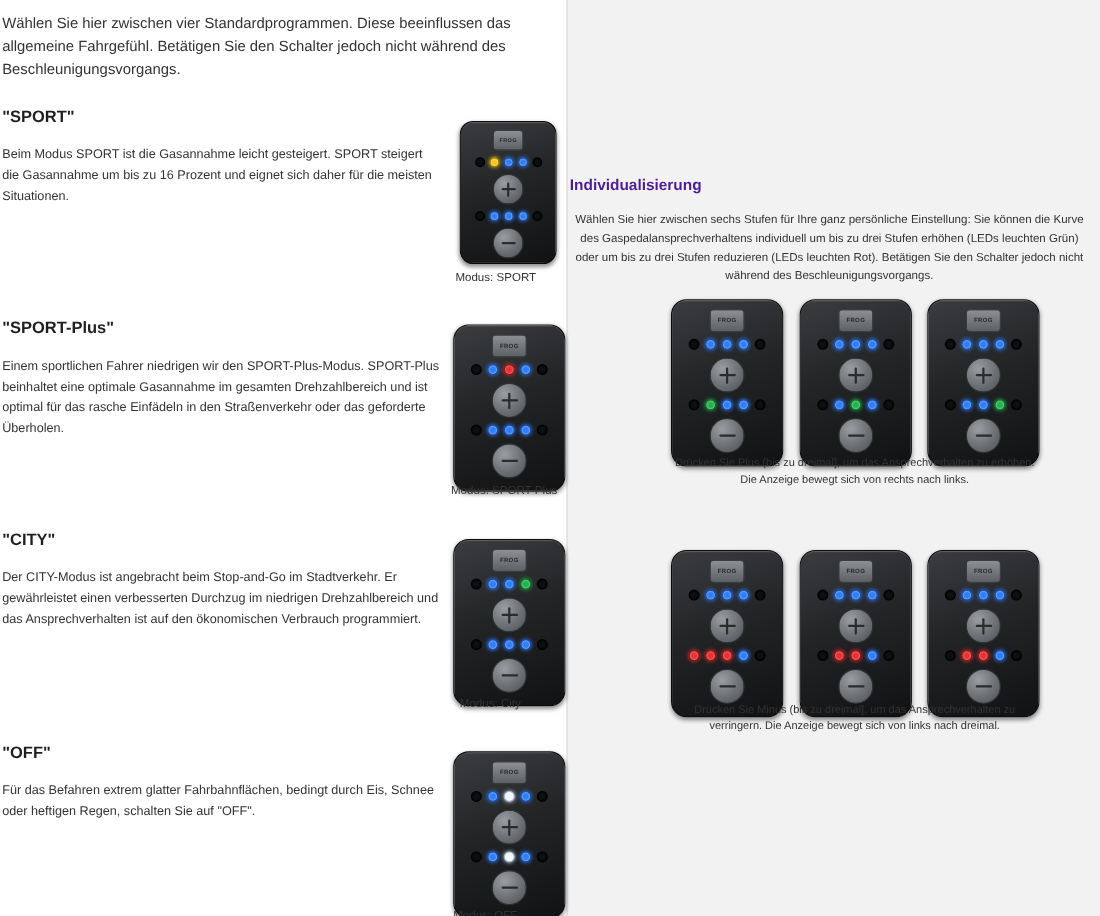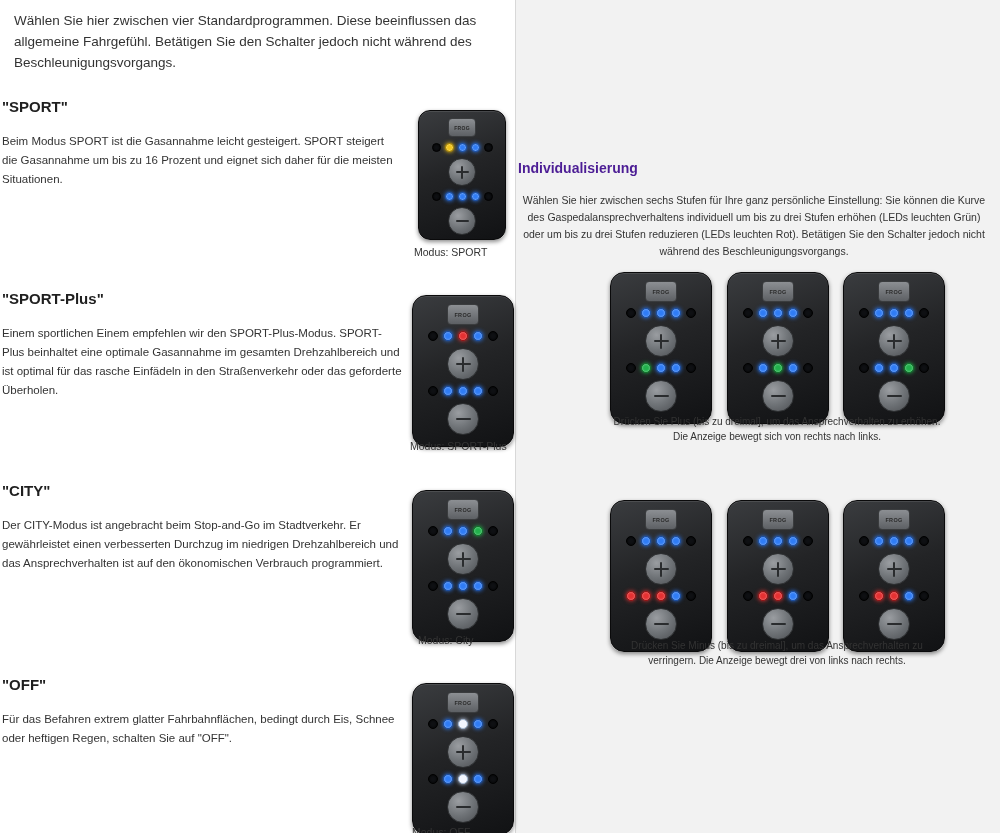--- a/index.html
+++ b/index.html
@@ -34,21 +34,20 @@
     background: #f2f2f2;
     border-left: 1px solid #d8d8d8;
   }
   .intro {
     position: absolute;
     left: 2px; top: 10px;
     width: 500px;
     font-size: 13.5px;
     line-height: 21px;
     color: #333;
-    margin-left: 12px;
   }
   .section-title {
     position: absolute;
     font-size: 15px;
     font-weight: bold;
     color: #1f1f1f;
   }
   .section-body {
     position: absolute;
     width: 400px;
@@ -205,21 +204,21 @@
         <span class="led off"></span>
       </div>
       <div class="btn">
         <span class="bar h"></span>
       </div>
     </div>
   </div>
   <div class="caption" style="left:414px; top:246px;">Modus: SPORT</div>
 
   <div class="section-title" style="left:2px; top:290px;">"SPORT-Plus"</div>
-  <div class="section-body" style="left:2px; top:324px;">Einem sportlichen Einem empfehlen wir den SPORT-Plus-Modus. SPORT-Plus beinhaltet eine optimale Gasannahme im gesamten Drehzahlbereich und ist optimal für das rasche Einfädeln in den Straßenverkehr oder das geforderte Überholen.</div>
+  <div class="section-body" style="left:2px; top:324px;">Einem sportlichen Fahrer niedrigen wir den SPORT-Plus-Modus. SPORT-Plus beinhaltet eine optimale Gasannahme im gesamten Drehzahlbereich und ist optimal für das rasche Einfädeln in den Straßenverkehr oder das geforderte Überholen.</div>
   <div class="device big" style="left:412px; top:295px;">
     <div class="dev-inner">
       <div class="frog">FROG</div>
       <div class="ledrow">
         <span class="led off"></span>
         <span class="led blue"></span>
         <span class="led red"></span>
         <span class="led blue"></span>
         <span class="led off"></span>
       </div>
@@ -461,15 +460,15 @@
         <span class="led red"></span>
         <span class="led blue"></span>
         <span class="led off"></span>
       </div>
       <div class="btn">
           <span class="bar h"></span>
         </div>
     </div>
   </div>
 
-  <div class="right-caption" style="left:612px; top:638px;">Drücken Sie Minus (bis zu dreimal], um das Ansprechverhalten zu verringern. Die Anzeige bewegt drei von links nach rechts.</div>
+  <div class="right-caption" style="left:612px; top:638px;">Drücken Sie Minus (bis zu dreimal], um das Ansprechverhalten zu verringern. Die Anzeige bewegt sich von links nach dreimal.</div>
 
 </div>
 
 </body></html>

